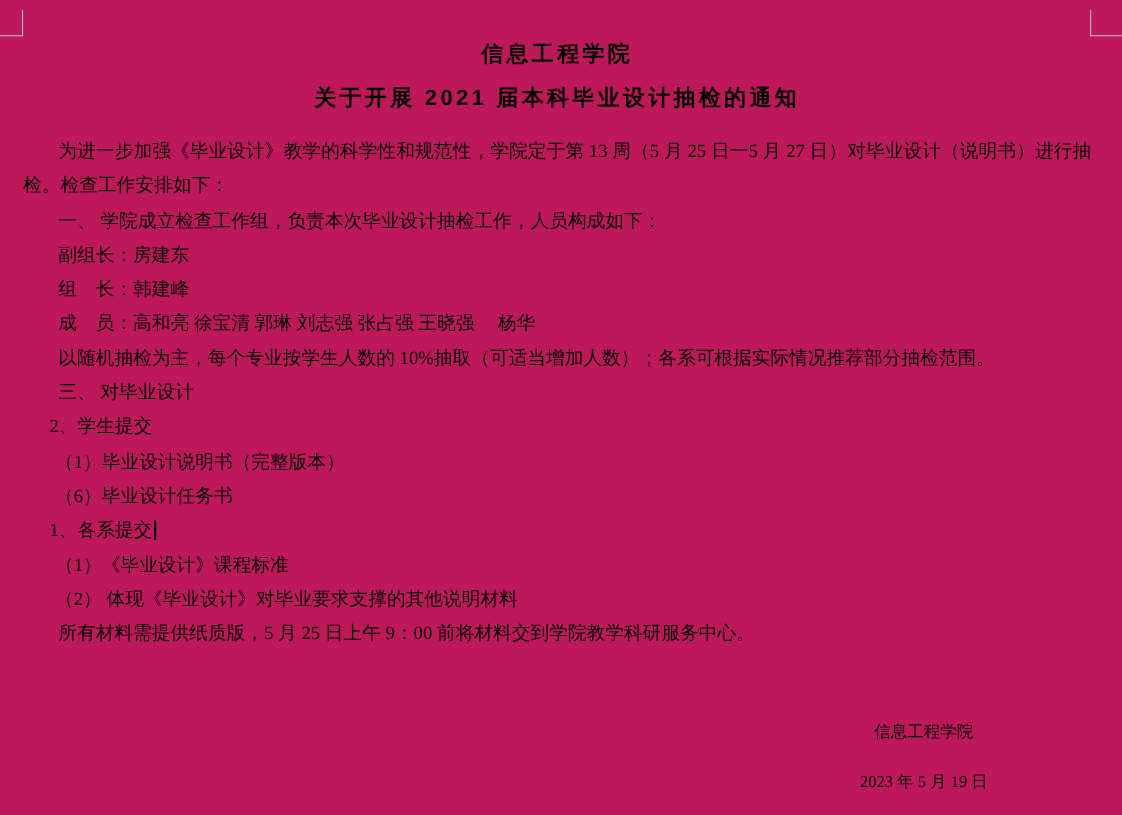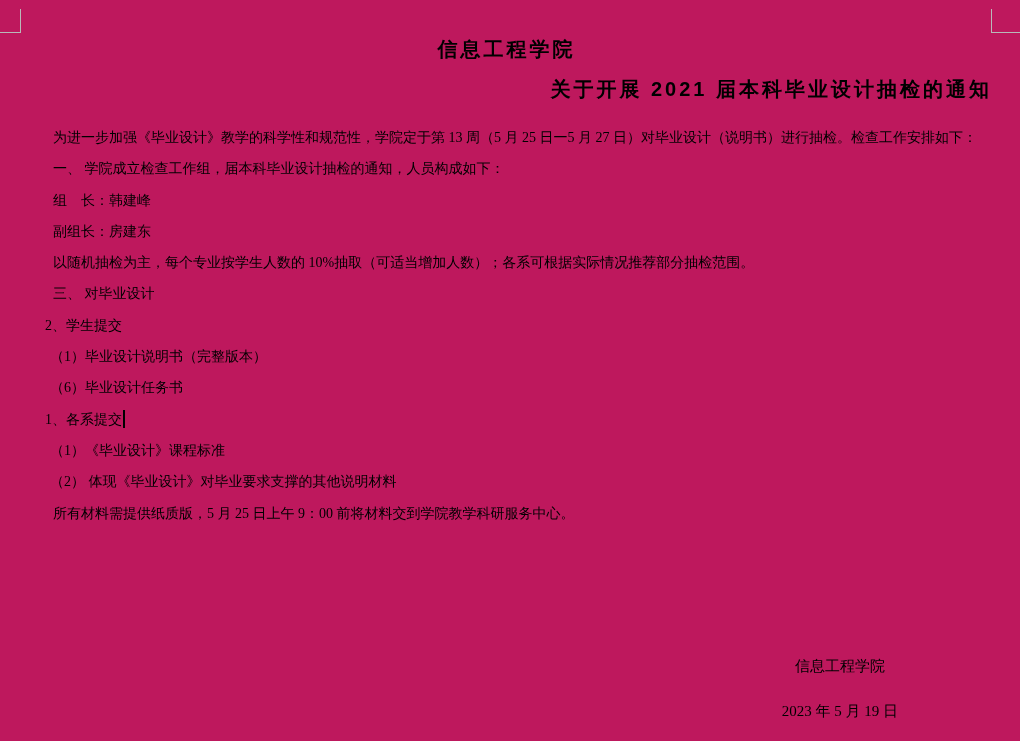--- a/index.html
+++ b/index.html
@@ -19,23 +19,23 @@
   .crop.tr-h { left:991px; top:32px; width:29px; height:1px;  }
 
   .content { position:absolute; left:21px; top:36px; width:971px; }
 
   .title, .subtitle {
     font-family:"Liberation Sans","DejaVu Sans",sans-serif;
     font-size:20px; font-weight:bold;
     text-align:center; letter-spacing:3px;
     line-height:26px; margin:0;
   }
-  .subtitle { margin-top:14px;text-align:right; }
+  .subtitle { margin-top:14px; }
 
-  .line { font-size:14px; line-height:31.3px; margin:0; }
+  .line { font-size:17px; line-height:31.3px; margin:0; }
   .p-first { margin-top:20px; text-indent:32px; text-align:justify; }
   .ind2      { padding-left:32px; }
   .ind-num   { padding-left:24px; }
   .ind-paren { padding-left:29px; }
 
   .caret {
     display:inline-block;
     width:2px; height:18px;
     background:#000;
     vertical-align:-4px;
@@ -57,23 +57,24 @@
   <div class="crop tr-v"></div>
   <div class="crop tr-h"></div>
 
   <div class="content">
 
     <h1 class="title">信息工程学院</h1>
     <h2 class="subtitle">关于开展 2021 届本科毕业设计抽检的通知</h2>
 
     <p class="line p-first"><span>为进一步加强《毕业设计》教学的科学性和规范性，学院定于第 13 周（5 月 25 日一5 月 27 日）对毕业设计（说明书）进行抽检。检查工作安排如下：</span></p>
 
-    <div class="line ind2"><span>一、 学院成立检查工作组，届本科毕业设计抽检的通知，人员构成如下：</span></div>
+    <div class="line ind2"><span>一、 学院成立检查工作组，负责本次毕业设计抽检工作，人员构成如下：</span></div>
+    <div class="line ind2"><span>副组长：房建东</span></div>
     <div class="line ind2"><span>组　长：韩建峰</span></div>
-    <div class="line ind2"><span>副组长：房建东</span></div>
+    <div class="line ind2"><span>成　员：高和亮 徐宝清 郭琳 刘志强  张占强  王晓强　 杨华</span></div>
 
     <div class="line ind2"><span>以随机抽检为主，每个专业按学生人数的 10%抽取（可适当增加人数）；各系可根据实际情况推荐部分抽检范围。</span></div>
 
     <div class="line ind2"><span>三、 对毕业设计</span></div>
 
     <div class="line ind-num"><span>2、学生提交</span></div>
     <div class="line ind-paren"><span>（1）毕业设计说明书（完整版本）</span></div>
     <div class="line ind-paren"><span>（6）毕业设计任务书</span></div>
 
     <div class="line ind-num"><span>1、各系提交</span><span class="caret"></span></div>

